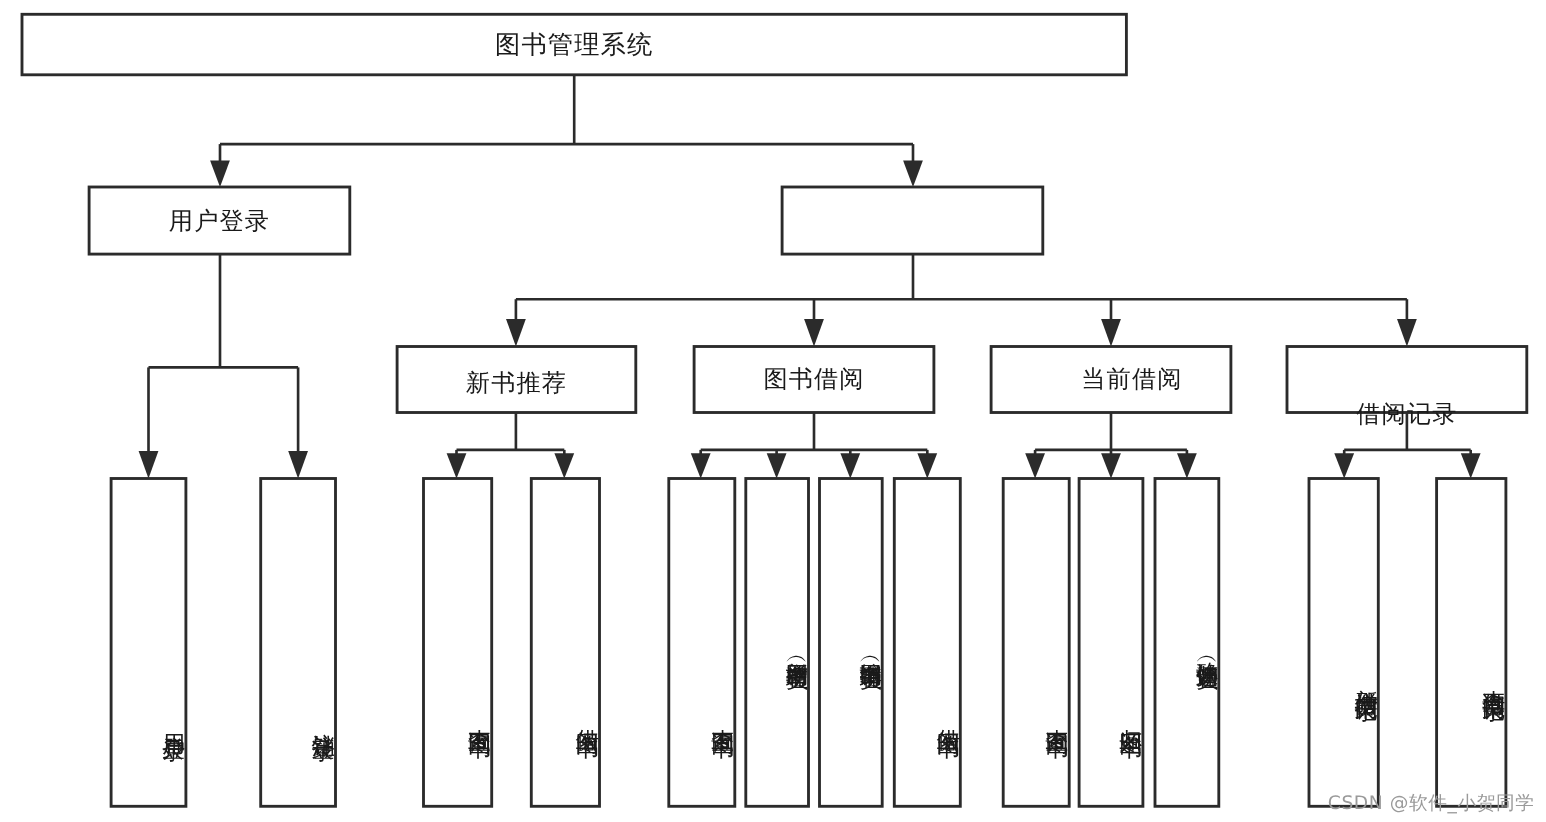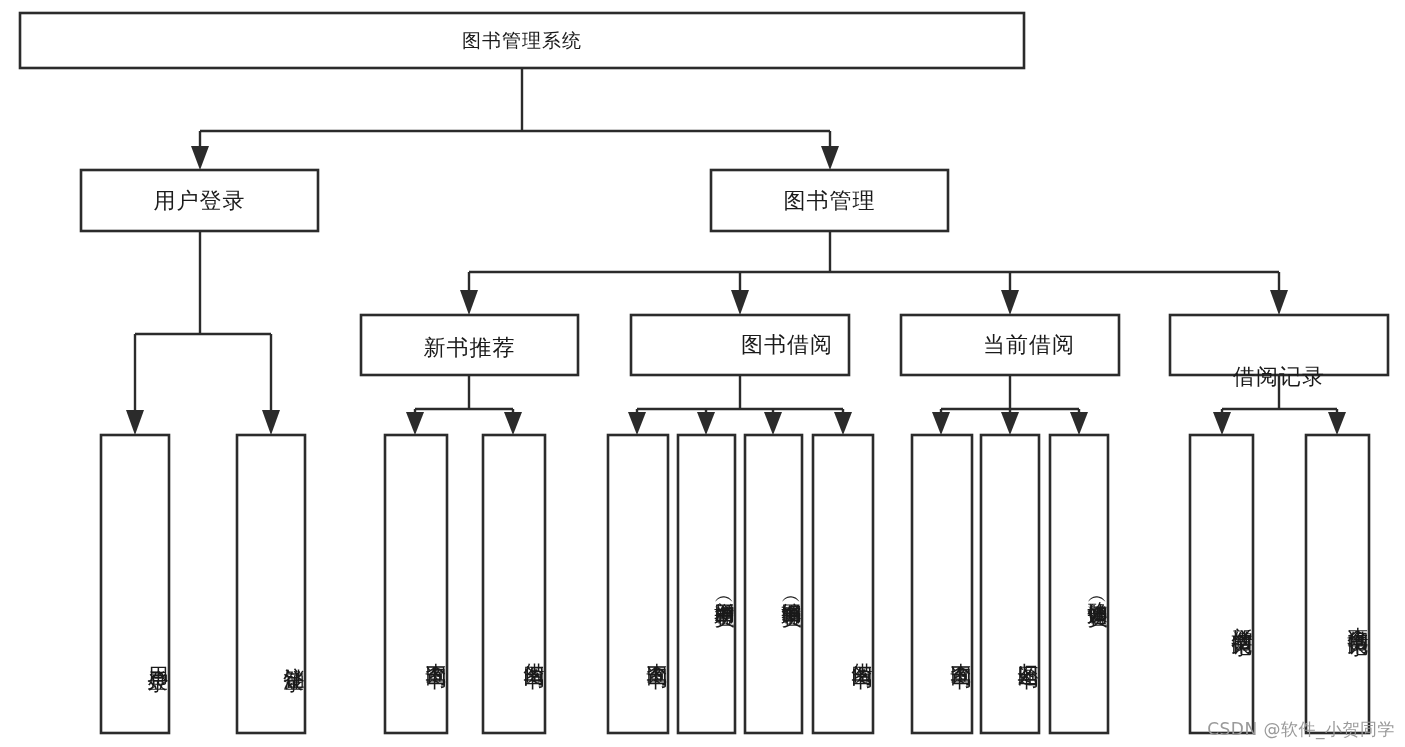--- a/index.html
+++ b/index.html
@@ -64,21 +64,21 @@
     align-items: center;
     justify-content: center;
     font-family: "DejaVu Sans", "Liberation Sans", sans-serif;
     font-size: 22px;
     color: #1a1a1a;
     letter-spacing: 1px;
     pointer-events: none;
     white-space: nowrap;
   }
   .root-label-wrap {
-    font-size: 19px;
+    font-size: 23px;
   }
   #watermark {
     position: absolute;
     right: 10px;
     bottom: 6px;
     font-family: "DejaVu Sans", "Liberation Sans", sans-serif;
     font-size: 17px;
     color: #9a9a9a;
     letter-spacing: 0.5px;
     white-space: nowrap;
@@ -192,24 +192,23 @@
     <rect class="node-box" x="1050" y="435" width="58" height="298"></rect>
 
     <rect class="node-box" x="1190" y="435" width="63" height="298"></rect>
     <rect class="node-box" x="1306" y="435" width="63" height="298"></rect>
 
   </svg>
 
   <div class="hlabel-wrap root-label-wrap" style="left:20px; top:13px; width:1004px; height:55px;">图书管理系统</div>
 
   <div class="hlabel-wrap" style="left:81px; top:170px; width:237px; height:61px;">用户登录</div>
-  <div class="hlabel-wrap" style="left:711px; top:170px; width:237px; height:61px;">图书管理</div>
 
   <div class="hlabel-wrap" style="left:361px; top:318px; width:217px; height:60px;">新书推荐</div>
-  <div class="hlabel-wrap" style="left:631px; top:315px; width:218px; height:60px;padding-left:47px;">图书借阅</div>
+  <div class="hlabel-wrap" style="left:631px; top:315px; width:218px; height:60px;">图书借阅</div>
   <div class="hlabel-wrap" style="left:901px; top:315px; width:256px; height:60px;">当前借阅</div>
   <div class="hlabel-wrap" style="left:1170px; top:315px; width:218px; height:60px;margin-top:32px;">借阅记录</div>
 
   <div class="vlabel-wrap" style="left:101px; top:435px; width:68px; height:298px; padding-top:70px;">用户登录</div>
   <div class="vlabel-wrap" style="left:237px; top:435px; width:68px; height:298px; padding-top:70px;">注销登录</div>
 
   <div class="vlabel-wrap" style="left:385px; top:435px; width:62px; height:298px; padding-top:66px;">查询图书</div>
   <div class="vlabel-wrap" style="left:483px; top:435px; width:62px; height:298px; padding-top:66px;">借阅图书</div>
 
   <div class="vlabel-wrap" style="left:608px; top:435px; width:60px; height:298px; padding-top:66px;">查询图书</div>

